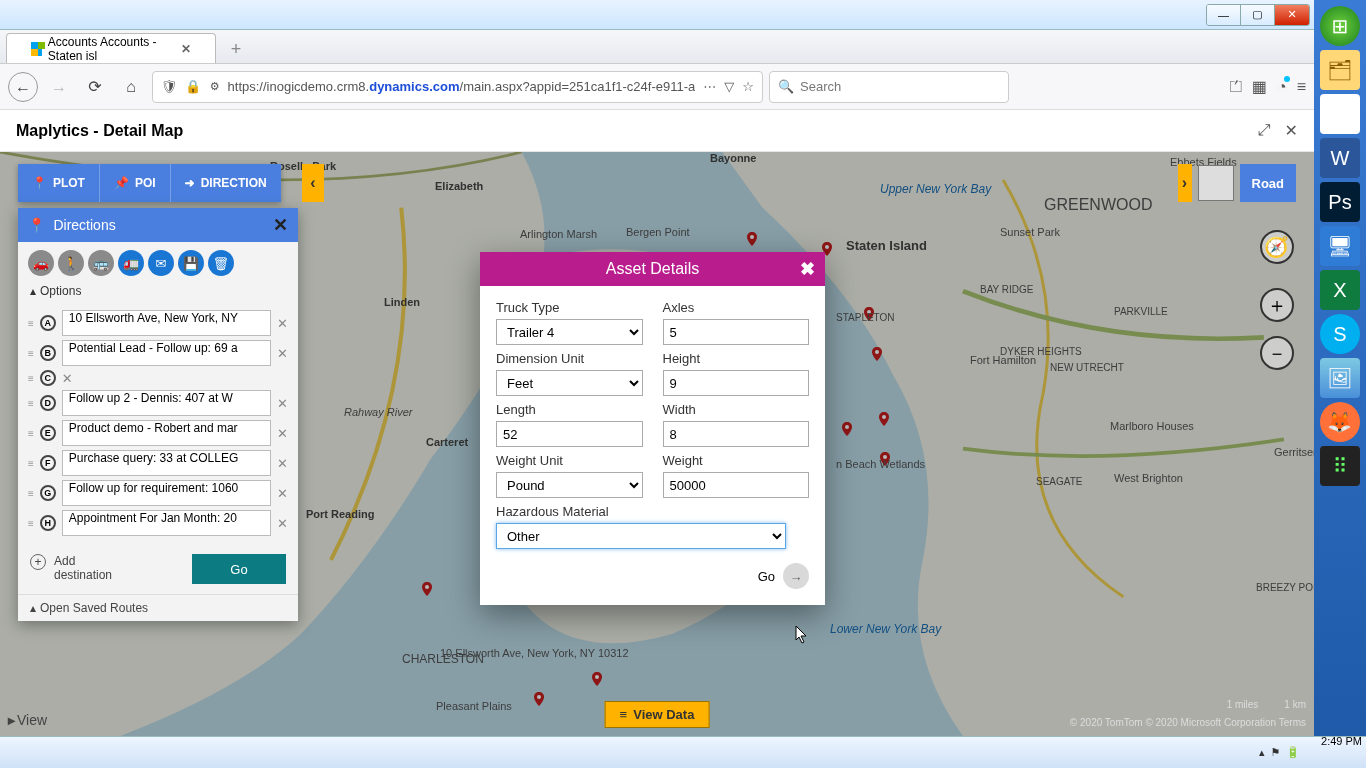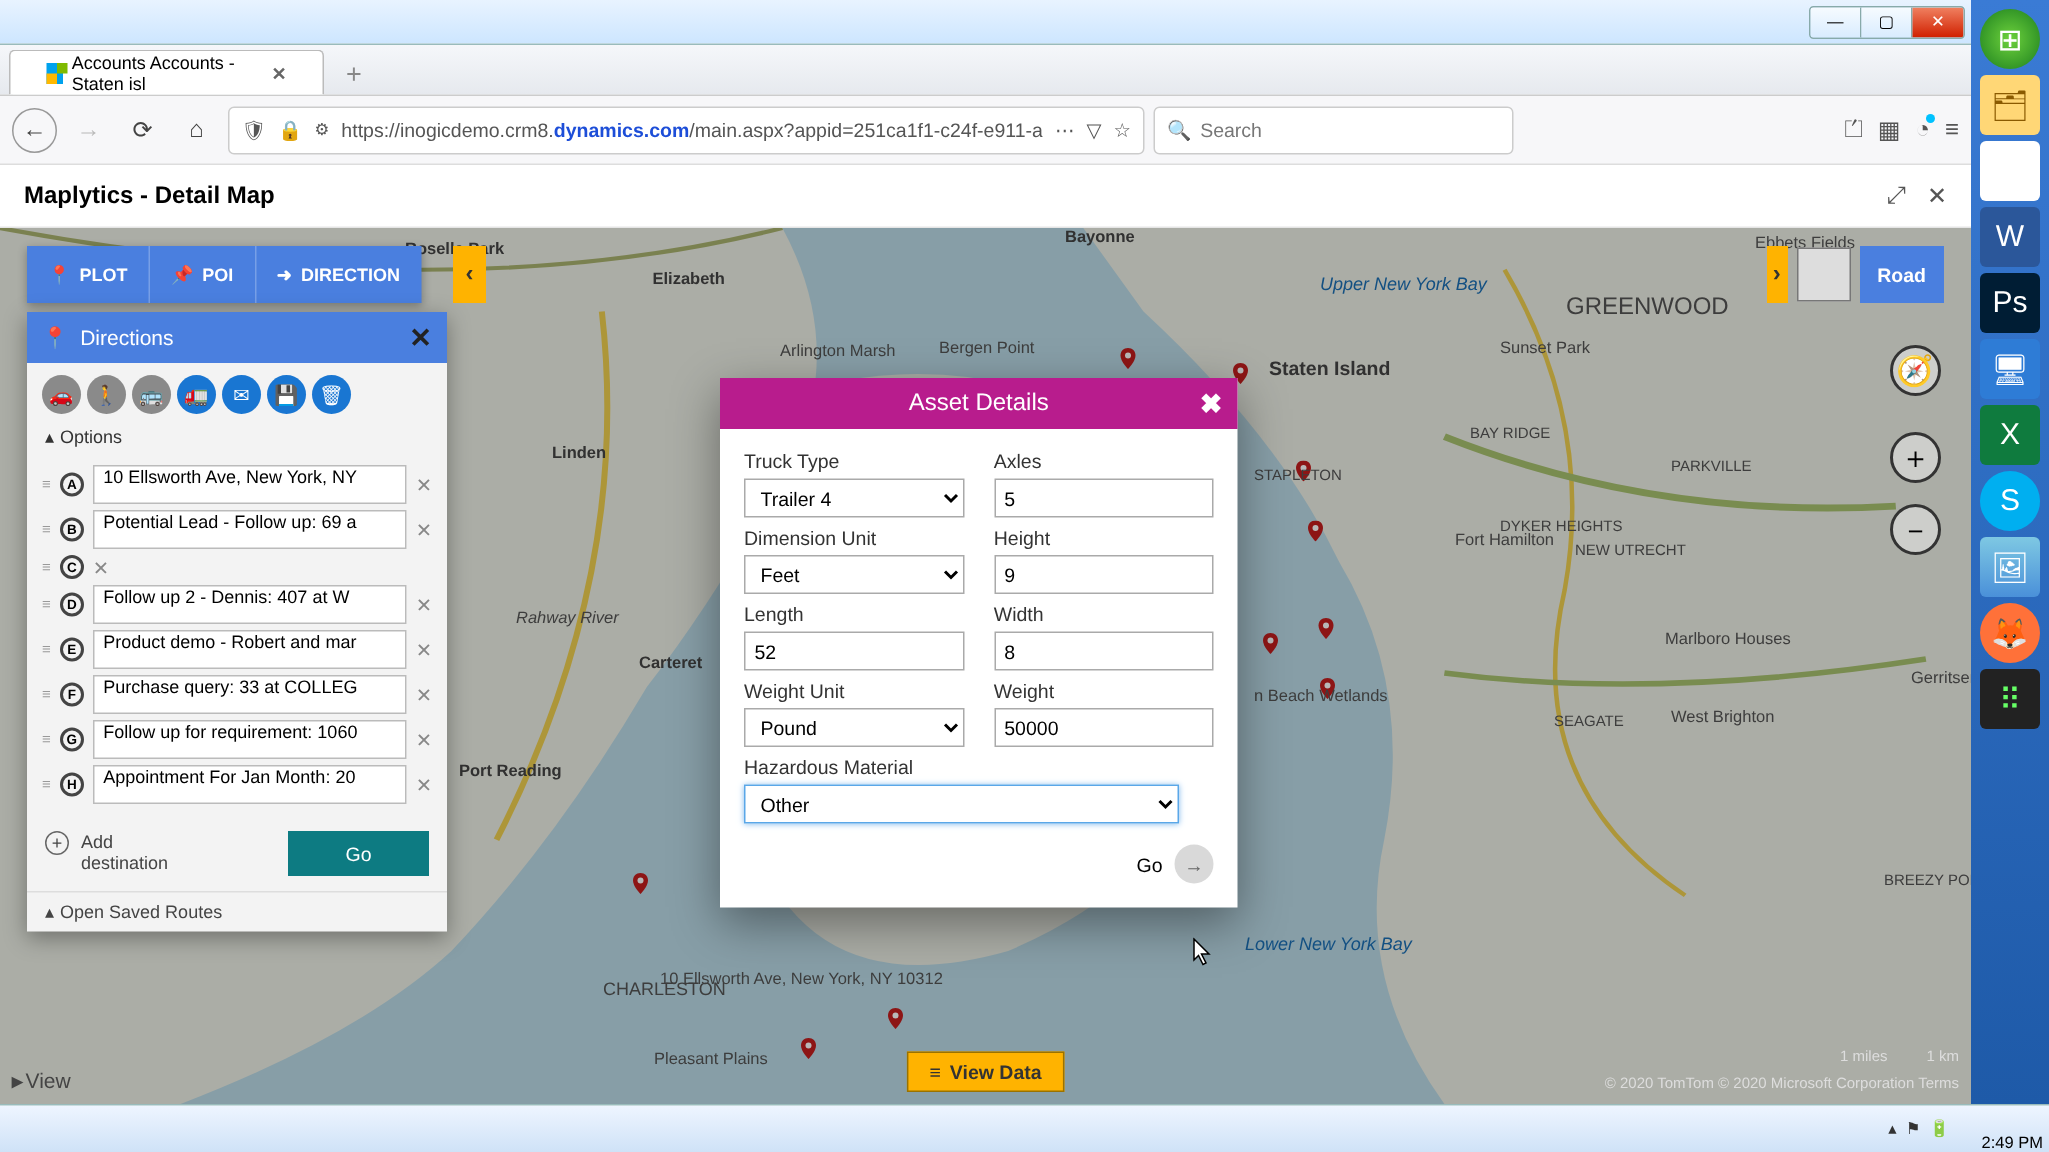--- a/index.html
+++ b/index.html
@@ -9,21 +9,21 @@
 .win-frame { position: absolute; top: 0; left: 0; right: 52px; height: 30px; background: linear-gradient(#e8f3ff,#cde6ff); border-bottom: 1px solid #9bb; display:flex; align-items:center; justify-content:flex-end; }
 .win-btns { display:flex; border:1px solid #8aa; border-radius:3px; overflow:hidden; margin-right:4px; }
 .win-btn { width:34px; height:20px; display:flex; align-items:center; justify-content:center; font-size:11px; border-right:1px solid #8aa; background:linear-gradient(#f6fbff,#d9ecff); cursor:pointer; }
 .win-btn:last-child { border-right:none; background:linear-gradient(#f08060,#d02000); color:#fff; }
 
 
 .desktop-side { position:absolute; top:0; right:0; width:52px; bottom:32px; background:linear-gradient(#3a7bd5,#1e5aa8); display:flex; flex-direction:column; align-items:center; padding-top:4px; }
 .desktop-icon { width:40px; height:40px; margin:2px 0; border-radius:4px; display:flex; align-items:center; justify-content:center; font-size:20px; color:#fff; background:rgba(255,255,255,0.12); }
 .taskbar { position:absolute; left:0; right:0; bottom:0; height:32px; background:linear-gradient(#eef5ff,#cfe2f7); border-top:1px solid #9bb; display:flex; align-items:center; justify-content:flex-end; padding-right:56px; font-size:11px; }
 .tray-icons { display:flex; align-items:center; gap:6px; margin-right:10px; color:#333; }
-.taskbar-time { position:absolute; right:4px; bottom:0; font-size:11px;margin-left:16px; }
+.taskbar-time { position:absolute; right:4px; bottom:21px; font-size:11px;margin-left:16px; }
 
 
 .browser { position:absolute; top:30px; left:0; right:52px; bottom:32px; display:flex; flex-direction:column; background:#fff; }
 .tabstrip { height:34px; background:linear-gradient(#f5f7fa,#e6e9ee); display:flex; align-items:flex-end; border-bottom:1px solid #ccc; }
 .tab { height:30px; background:#fff; border:1px solid #bbb; border-bottom:none; border-top-left-radius:4px; border-top-right-radius:4px; display:flex; align-items:center; padding:0 24px; margin-left:6px; font-size:12px; max-width:210px; }
 .tab-favicon { width:14px;height:14px;margin-right:6px;display:inline-block;background:#00a2ed; position:relative;}
 .tab-favicon::before{content:'';position:absolute;left:7px;top:0;width:7px;height:7px;background:#7fba00;}
 .tab-favicon::after{content:'';position:absolute;left:0;top:7px;width:7px;height:7px;background:#ffb900;}
 .tab-close { margin-left:8px; color:#666; font-weight:bold; }
 .newtab { width:28px;height:28px;display:flex;align-items:center;justify-content:center;color:#888;font-size:18px;margin-left:6px; }
@@ -267,21 +267,21 @@
       <span class="ml" style="top:154px;left:1114px;font-size:10px;">PARKVILLE</span>
       <span class="ml" style="top:268px;left:1110px;">Marlboro Houses</span>
       <span class="ml" style="top:320px;left:1114px;">West Brighton</span>
       <span class="ml" style="top:324px;left:1036px;font-size:10px;">SEAGATE</span>
       <span class="ml" style="top:294px;left:1274px;">Gerritsen</span>
       <span class="ml" style="top:430px;left:1256px;font-size:10px;">BREEZY POINT</span>
       <span class="ml water" style="top:30px;left:880px;font-size:12px;">Upper New York Bay</span>
       <span class="ml water" style="top:470px;left:830px;font-size:12px;">Lower New York Bay</span>
       <span class="ml" style="top:76px;left:520px;">Arlington Marsh</span>
       <span class="ml" style="top:160px;left:836px;font-size:10px;">STAPLETON</span>
-      <span class="ml b" style="top:144px;left:340px;padding-left:28px;">Linden</span>
+      <span class="ml b" style="top:144px;left:356px;padding-left:28px;">Linden</span>
       <span class="ml" style="top:254px;left:344px;font-style:italic;">Rahway River</span>
       <span class="ml b" style="top:284px;left:426px;">Carteret</span>
       <span class="ml b" style="top:356px;left:306px;">Port Reading</span>
       <span class="ml" style="top:500px;left:402px;font-size:12px;">CHARLESTON</span>
       <span class="ml" style="top:548px;left:436px;">Pleasant Plains</span>
 
       <span class="ml" style="top:306px;left:836px;">n Beach Wetlands</span>
       <span class="ml" style="top:494px;left:440px;line-height:1.3;">10 Ellsworth Ave, New York, NY 10312</span>
 
       <div class="map-overlay"></div>

